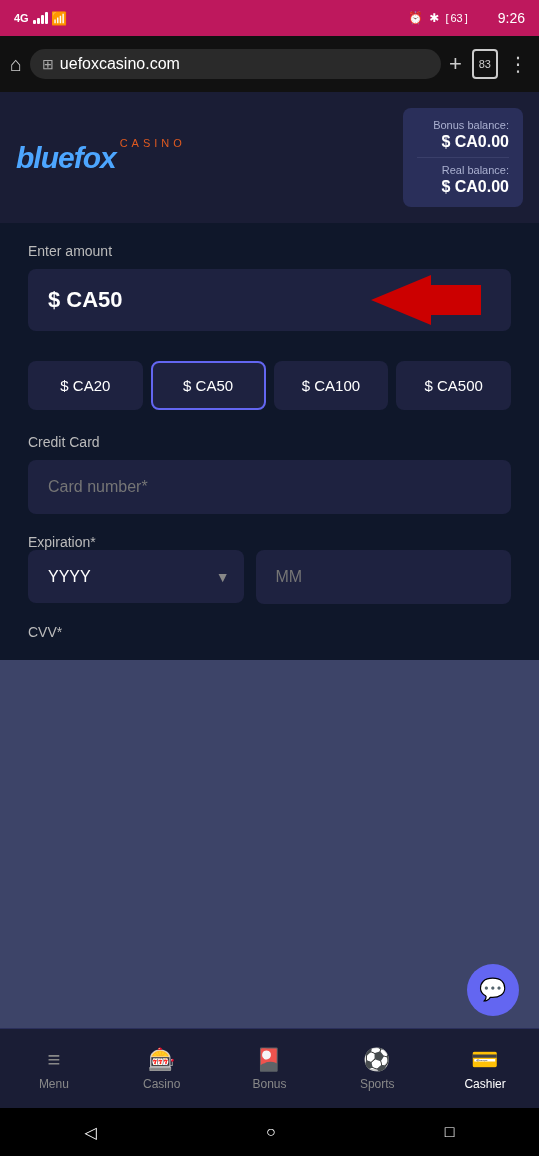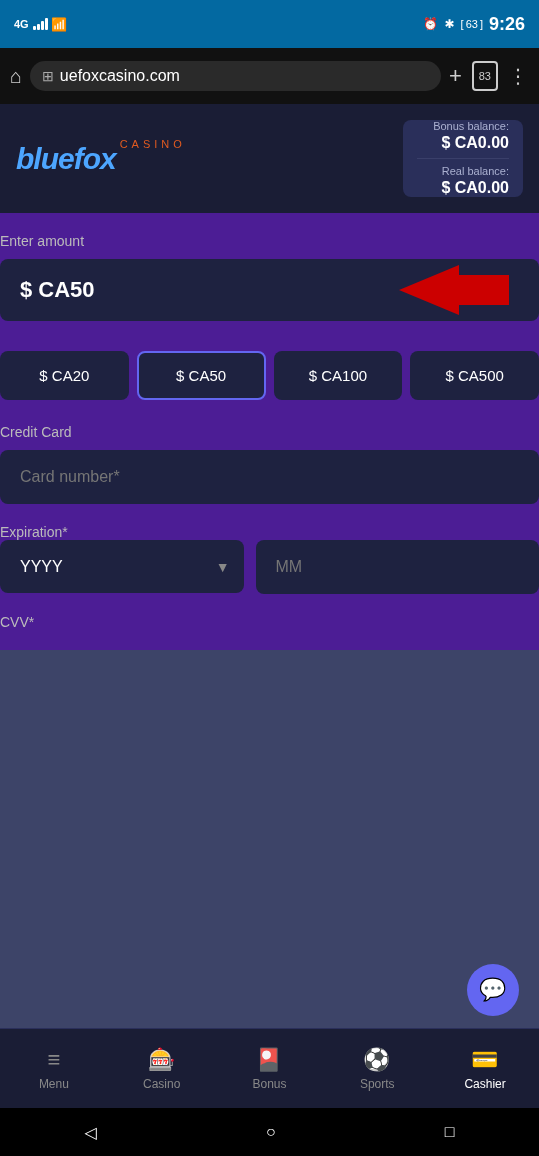--- a/index.html
+++ b/index.html
@@ -7,26 +7,26 @@
     body {
       width: 539px;
       min-height: 1156px;
       background: #1a1a2e;
       font-family: Arial, sans-serif;
       overflow-x: hidden;
     }
 
     
     .status-bar {
-      background: #0369a1;
+      background: #be185d;
       display: flex;
       justify-content: space-between;
       align-items: center;
       padding: 6px 14px;
-      height: 48px;
+      height: 36px;
     }
     .status-left {
       display: flex;
       align-items: center;
       gap: 4px;
       color: #fff;
       font-size: 12px;
     }
     .status-right {
       display: flex;
@@ -117,21 +117,21 @@
       color: #e05a20;
       font-size: 11px;
       letter-spacing: 4px;
       text-transform: uppercase;
       margin-top: -4px;
       margin-left: 4px;
     }
     .balance-area {
       background: #2a2f5a;
       border-radius: 8px;
-      padding: 0 14px;
+      padding: 11px 14px;
       text-align: right;
       min-width: 120px;
     }
     .balance-label {
       color: #aab0d0;
       font-size: 11px;
       margin-bottom: 2px;
     }
     .balance-amount {
       color: #fff;
@@ -139,22 +139,22 @@
       font-weight: bold;
     }
     .balance-divider {
       border: none;
       border-top: 1px solid #3a3f6a;
       margin: 6px 0;
     }
 
     
     .content {
-      padding: 20px 0;
-      background: #4c1d95;
+      padding: 20px 28px;
+      background: #0f172a;
     }
 
     
     .section-label {
       color: #bbb;
       font-size: 14px;
       margin-bottom: 10px;
     }
     .amount-input-wrapper {
       position: relative;
@@ -353,21 +353,21 @@
       <div class="signal-bar" style="height:12px;"></div>
     </div>
     <span class="wifi-icon">📶</span>
   </div>
   <div class="status-right">
     <span>⏰</span>
     <span>✱</span>
     <span class="battery-icon">
       [<span>63</span>]
     </span>
-    <span style="font-weight:bold;font-size:18px;">9:26</span>
+    <span style="font-weight:normal;font-size:14px;margin-left:24px;">9:26</span>
   </div>
 </div>
 
 <div class="browser-bar">
   <div class="home-icon">⌂</div>
   <div class="url-bar">
     <span class="url-icon">⊞</span>
     <span class="url-text">uefoxcasino.com</span>
   </div>
   <div class="browser-actions">

